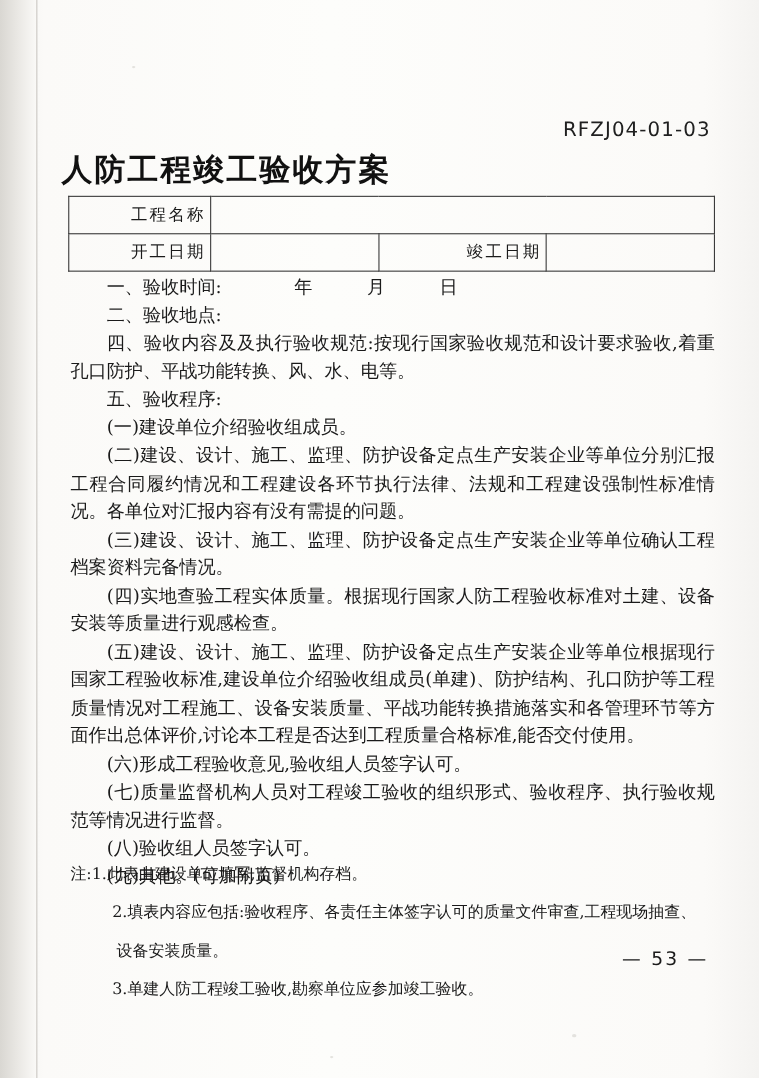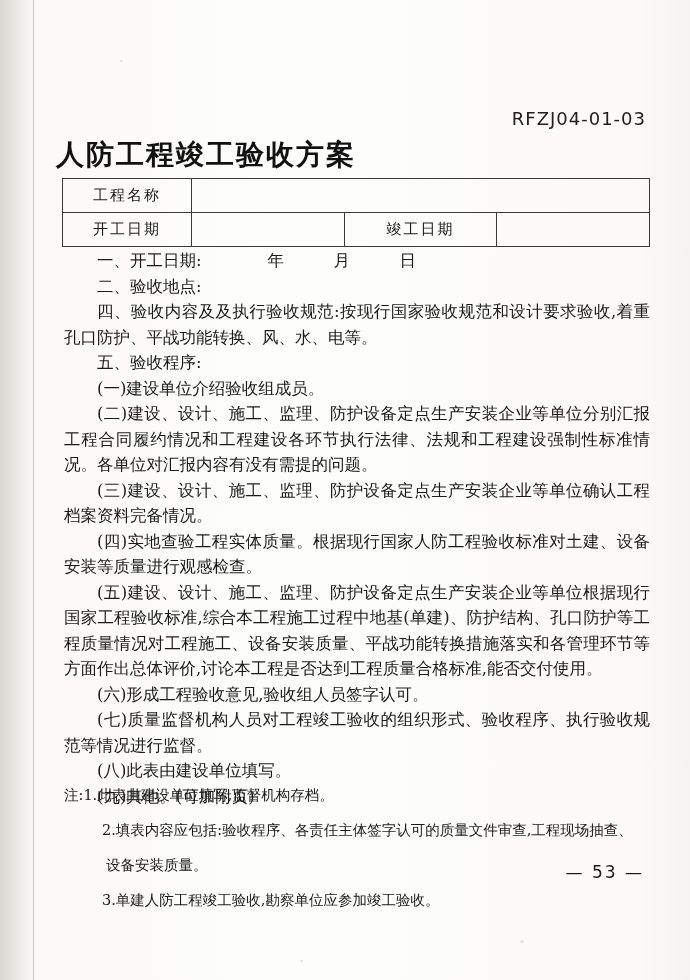--- a/index.html
+++ b/index.html
@@ -68,21 +68,21 @@
     top: 178px;
     left: 6px;
     width: 588px;
     border-collapse: collapse;
     table-layout: fixed;
   }
   table.form td {
     border: 1px solid #3a3a3a;
     height: 33px;
     font-size: 15px;
-    text-align: center;
+    text-align: right;
     vertical-align: middle;
     letter-spacing: 2px;
     padding: 0 4px;
   }
   td.lbl { width: 120px; }
   td.lbl2 { width: 120px; }
   td.lbl3 { width: 160px; }
   td.fill { }
   
   .body-text {
@@ -152,32 +152,32 @@
       <tr>
         <td class="lbl2">开工日期</td>
         <td class="fill"></td>
         <td class="lbl3">竣工日期</td>
         <td class="fill"></td>
       </tr>
     </tbody>
       </table>
 
     <div class="body-text">
-      <p>一、开工日期:　　　　年　　　月　　　日</p>
+      <p>一、验收时间:　　　　年　　　月　　　日</p>
       <p>二、验收地点:</p>
       <p>四、验收内容及及执行验收规范:按现行国家验收规范和设计要求验收,着重孔口防护、平战功能转换、风、水、电等。</p>
       <p>五、验收程序:</p>
       <p>(一)建设单位介绍验收组成员。</p>
       <p>(二)建设、设计、施工、监理、防护设备定点生产安装企业等单位分别汇报工程合同履约情况和工程建设各环节执行法律、法规和工程建设强制性标准情况。各单位对汇报内容有没有需提的问题。</p>
       <p>(三)建设、设计、施工、监理、防护设备定点生产安装企业等单位确认工程档案资料完备情况。</p>
       <p>(四)实地查验工程实体质量。根据现行国家人防工程验收标准对土建、设备安装等质量进行观感检查。</p>
-      <p>(五)建设、设计、施工、监理、防护设备定点生产安装企业等单位根据现行国家工程验收标准,综合本工程施工过程中地基(单建)、防护结构、孔口防护等工程质量情况对工程施工、设备安装质量、平战功能转换措施落实和各管理环节等方面作出总体评价,讨论本工程是否达到工程质量合格标准,能否交付使用。</p>
+      <p>(五)建设、设计、施工、监理、防护设备定点生产安装企业等单位根据现行国家工程验收标准,建设单位介绍验收组成员(单建)、防护结构、孔口防护等工程质量情况对工程施工、设备安装质量、平战功能转换措施落实和各管理环节等方面作出总体评价,讨论本工程是否达到工程质量合格标准,能否交付使用。</p>
       <p>(六)形成工程验收意见,验收组人员签字认可。</p>
       <p>(七)质量监督机构人员对工程竣工验收的组织形式、验收程序、执行验收规范等情况进行监督。</p>
-      <p>(八)此表由建设单位填写。</p>
+      <p>(八)验收组人员签字认可。</p>
       <p>(九)其他。(可加附页)</p>
     </div>
 
     <div class="notes">
       <p class="n1">注:1.此表由建设单位填写,监督机构存档。</p>
       <p class="n">2.填表内容应包括:验收程序、各责任主体签字认可的质量文件审查,工程现场抽查、</p>
       <p class="n-cont">设备安装质量。</p>
       <p class="n">3.单建人防工程竣工验收,勘察单位应参加竣工验收。</p>
     </div>
 

